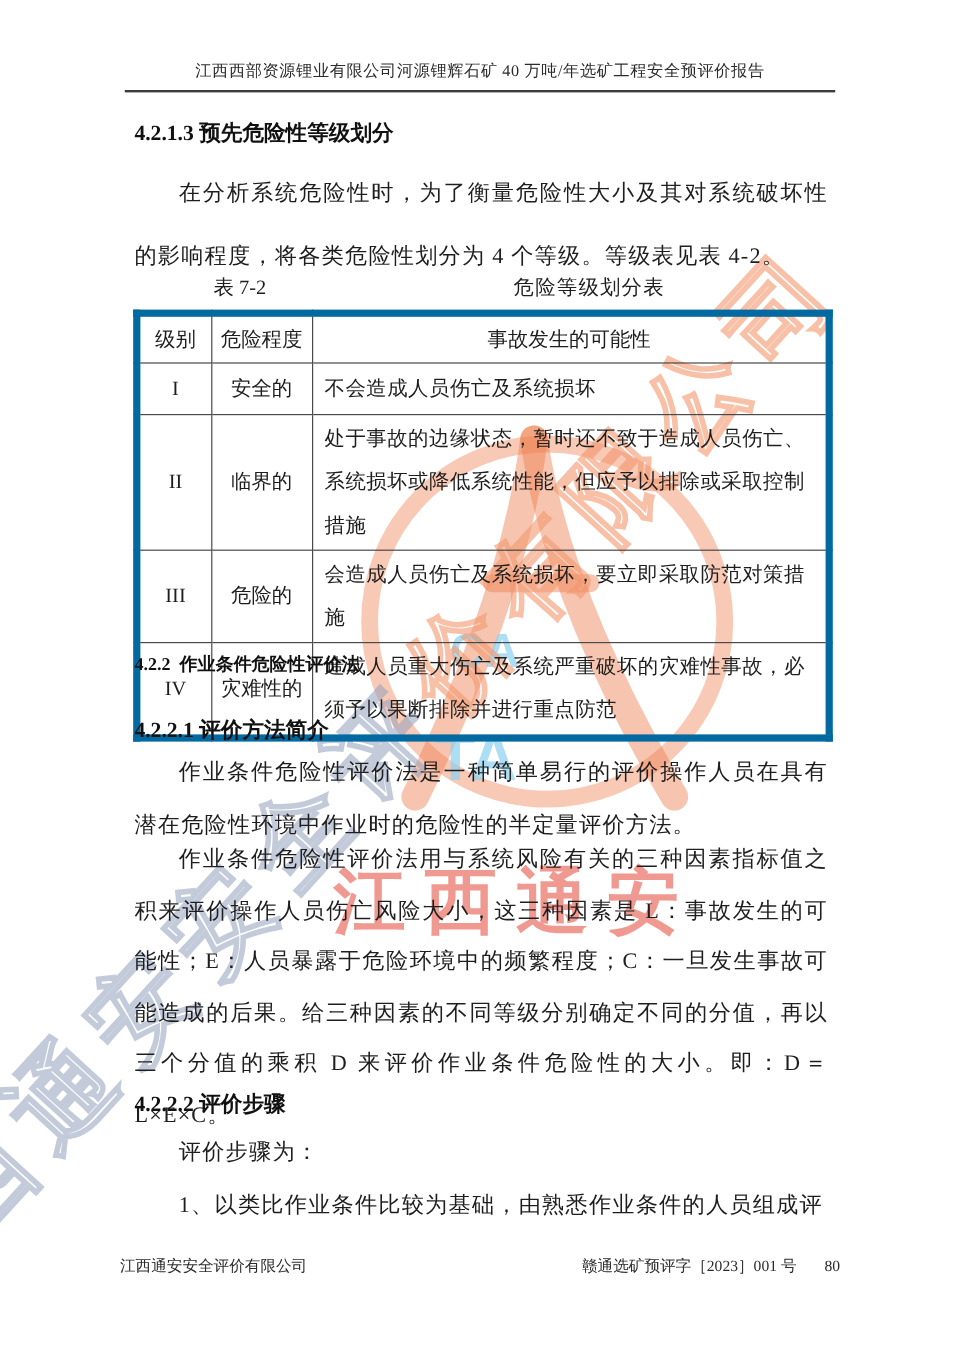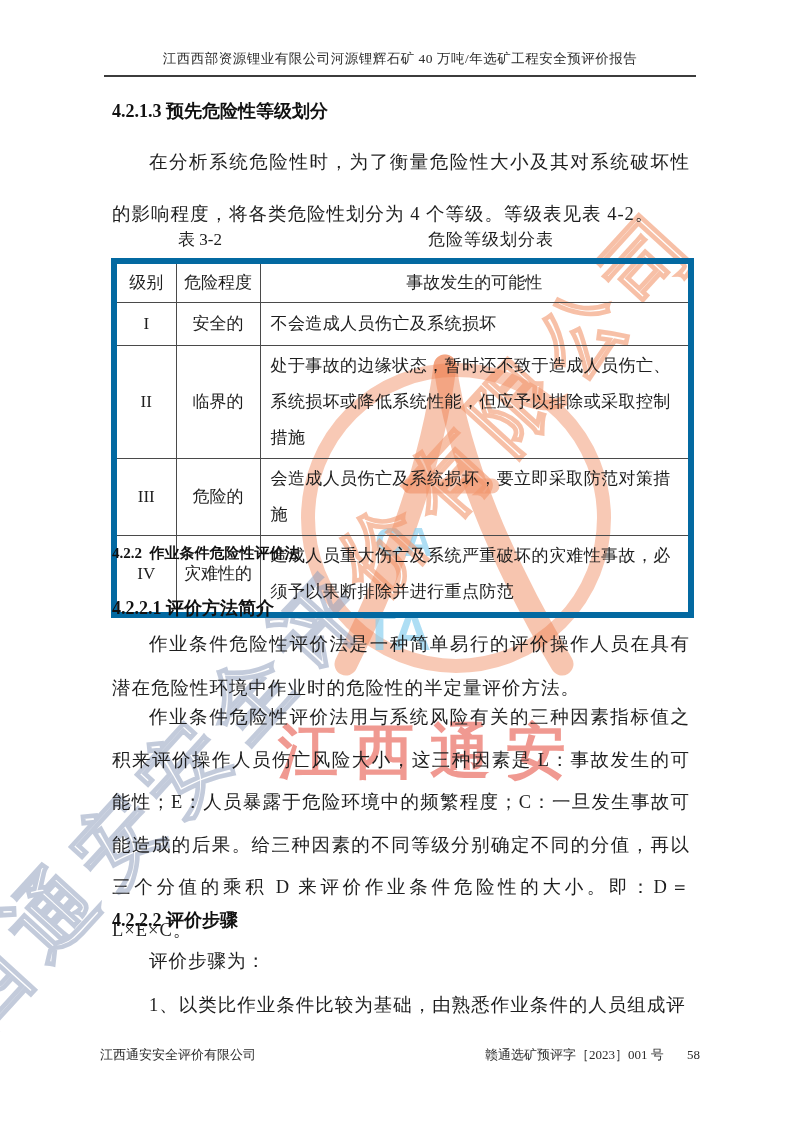--- a/index.html
+++ b/index.html
@@ -101,21 +101,21 @@
   <div class="content">
 
     <div class="doc-header">江西西部资源锂业有限公司河源锂辉石矿 40 万吨/年选矿工程安全预评价报告</div>
     <div class="header-rule"></div>
 
     <div class="h1 h-4213">4.2.1.3 预先危险性等级划分</div>
 
     <div class="para para-1">在分析系统危险性时，为了衡量危险性大小及其对系统破坏性的影响程度，将各类危险性划分为 4 个等级。等级表见表 4-2。</div>
 
     <div class="tbl-caption">
-      <span class="cap-label">表 3-2</span>
+      <span class="cap-label">表 7-2</span>
       <span class="cap-title">危险等级划分表</span>
     </div>
 
     <table class="risk">
       <colgroup>
           <col class="c1">
           <col class="c2">
           <col class="c3">
         </colgroup>
       <tbody>
@@ -158,18 +158,18 @@
     <div class="h3 h-4222">4.2.2.2 评价步骤</div>
 
     <div class="para para-4">评价步骤为：</div>
 
     <div class="para para-5">1、以类比作业条件比较为基础，由熟悉作业条件的人员组成评</div>
 
     <div class="footer">
       <span class="footer-left">江西通安安全评价有限公司</span>
       <span class="footer-right">
         <span>赣通选矿预评字［2023］001 号</span>
-        <span class="pageno">58</span>
+        <span class="pageno">80</span>
       </span>
     </div>
 
   </div>
 </div>
 
 </body></html>

